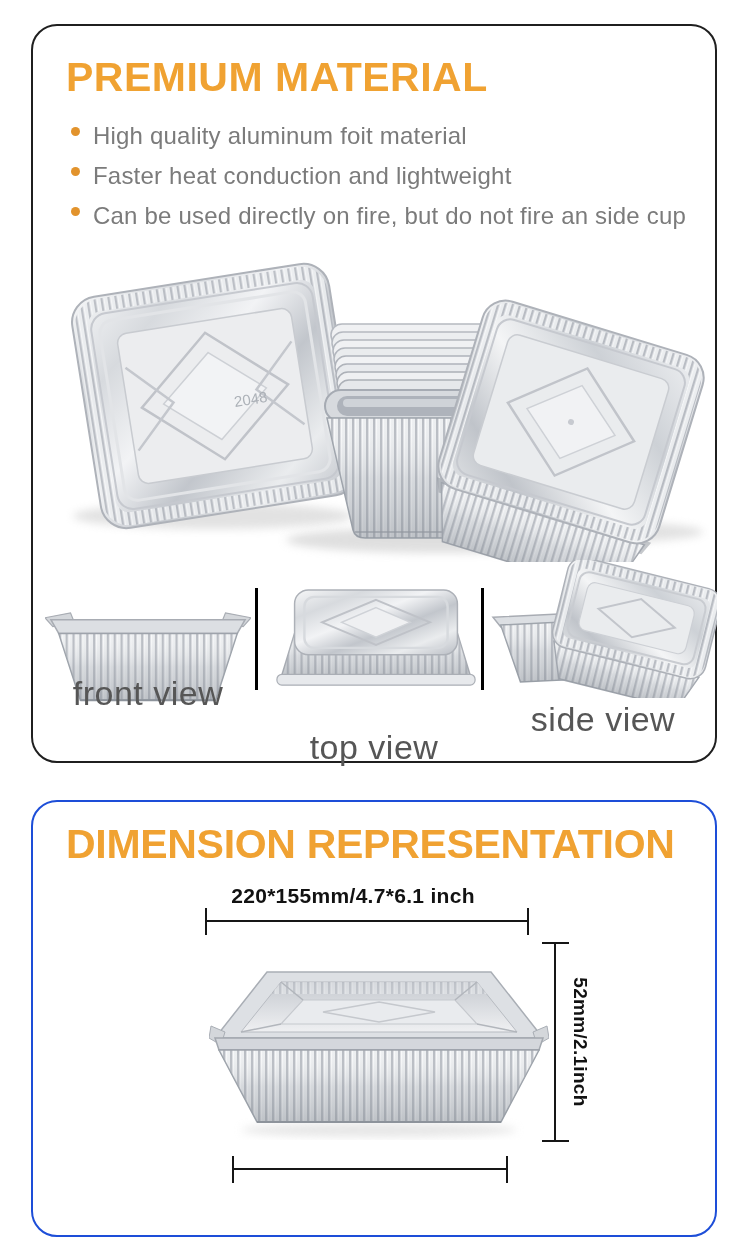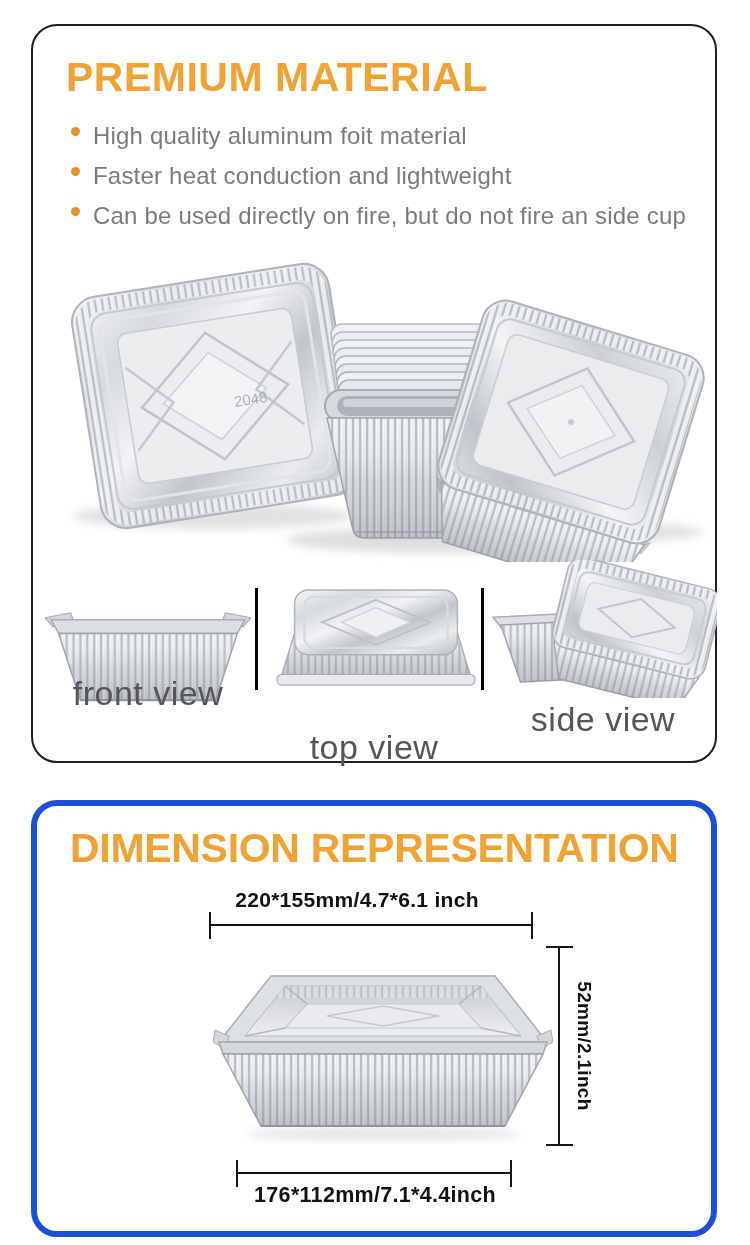--- a/index.html
+++ b/index.html
@@ -1,20 +1,20 @@
 <!DOCTYPE html>
 <html><head>
 <meta charset="utf-8">
 <style>
   html,body{margin:0;padding:0;background:#ffffff;}
   #screen{position:relative;width:750px;height:1245px;background:#ffffff;overflow:hidden;
           font-family:"Liberation Sans","DejaVu Sans",sans-serif;}
   .panel{position:absolute;left:31px;width:686px;background:#fff;border-radius:26px;box-sizing:border-box;}
   #panel-premium{top:24px;height:739px;border:2px solid #1f1f1f;}
-  #panel-dimension{top:800px;height:437px;border:6px solid #1d4ed8;}
+  #panel-dimension{top:800px;height:437px;border:2px solid #1d4ed8;}
   .section-title{position:absolute;left:33px;font-weight:bold;color:#F0A232;
                  letter-spacing:.5px;white-space:nowrap;}
   #premium-title{top:28px;font-size:41px;}
   #dimension-title{top:19px;font-size:41px;letter-spacing:-.3px;}
   .bullets{position:absolute;left:38px;top:96px;margin:0;padding:0;list-style:none;}
   .bullets li{position:relative;padding-left:22px;margin-bottom:12px;font-size:24px;
               color:#7b7b7b;letter-spacing:.2px;}
   .bullets li .dot{position:absolute;left:0;top:5px;width:9px;height:9px;border-radius:50%;
                    background:#E2932C;}
   .photo{position:absolute;}
@@ -185,21 +185,20 @@
     <div class="dim-line" style="left:494px;top:106px;width:2px;height:27px;"></div>
 
     <div class="dim-line" style="left:521px;top:141px;width:2px;height:198px;"></div>
     <div class="dim-line" style="left:509px;top:140px;width:27px;height:2px;"></div>
     <div class="dim-line" style="left:509px;top:338px;width:27px;height:2px;"></div>
     <div class="dim-text" style="left:457px;top:229px;width:180px;font-size:19px;transform:rotate(90deg);">52mm/2.1inch</div>
 
     <div class="dim-line" style="left:199px;top:366px;width:276px;height:2px;"></div>
     <div class="dim-line" style="left:199px;top:354px;width:2px;height:27px;"></div>
     <div class="dim-line" style="left:473px;top:354px;width:2px;height:27px;"></div>
-    <div class="dim-text" style="left:168px;top:377px;width:340px;font-size:21.5px;">176*112mm/7.1*4.4inch</div>
 
     <svg class="photo" style="left:176px;top:158px;" width="340" height="180" viewBox="0 0 340 180">
       <ellipse cx="170" cy="170" rx="138" ry="7" fill="#d6d6d6" opacity=".6" filter="url(#soft)"></ellipse>
       <polygon points="58,12 282,12 334,78 6,78" fill="#dde0e4" stroke="#a9aeb5" stroke-width="1.5"></polygon>
       <polygon points="2,66 16,72 12,85 0,78" fill="#d4d7db" stroke="#a9aeb5" stroke-width="1"></polygon>
       <polygon points="338,66 324,72 328,85 340,78" fill="#d4d7db" stroke="#a9aeb5" stroke-width="1"></polygon>
       <polygon points="72,22 268,22 308,72 32,72" fill="url(#intGrad)" stroke="#b7bbc1" stroke-width="1"></polygon>
       <polygon points="72,22 268,22 278,34 62,34" fill="url(#ribs)" opacity=".45"></polygon>
       <polygon points="94,40 246,40 268,64 72,64" fill="#e9ebee" stroke="#c6c9ce" stroke-width="1.2"></polygon>
       <line x1="72" y1="22" x2="94" y2="40" stroke="#b2b6bc" stroke-width="1.5"></line>

